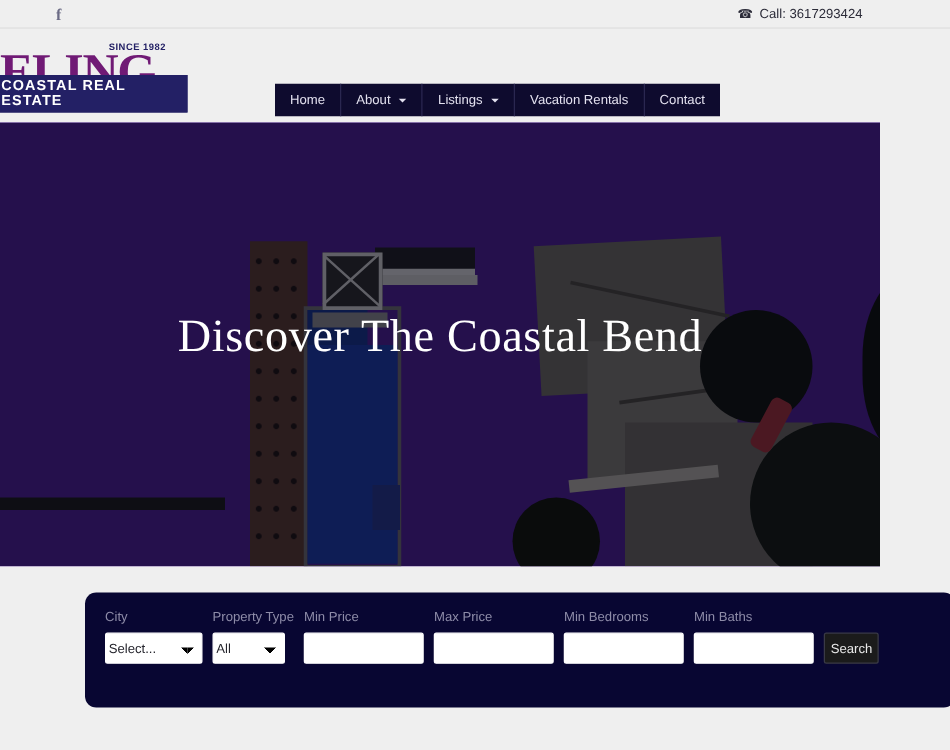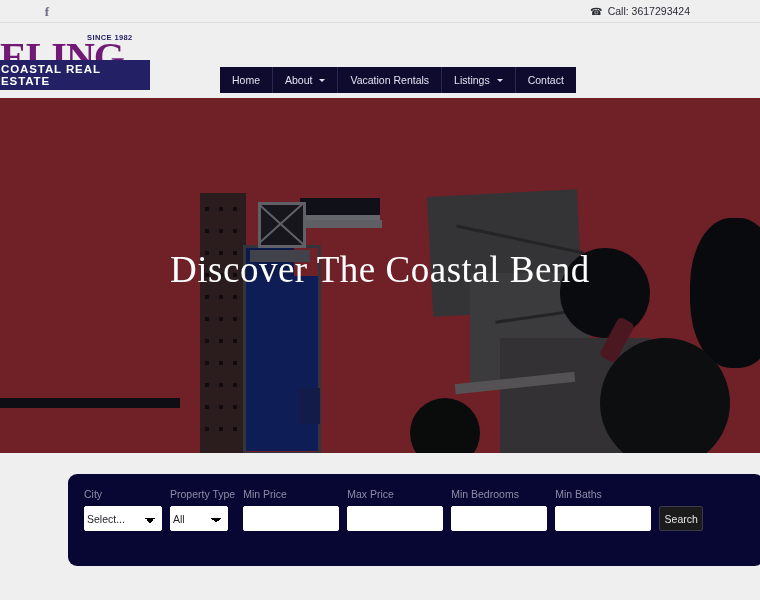--- a/index.html
+++ b/index.html
@@ -83,22 +83,22 @@
   .caret {
     width: 0; height: 0;
     border-left: 3px solid transparent;
     border-right: 3px solid transparent;
     border-top: 3.5px solid #e3e1ef;
     display: inline-block;
   }
 
   
   .hero {
-    position: relative; width: 760px; height: 355px;
-    overflow: hidden; background: #ef4444;
+    position: relative; width: 704px; height: 355px;
+    overflow: hidden; background: #4c1d95;
   }
   .hero-img { position: absolute; inset: 0; }
   .hero-overlay {
     position: absolute; inset: 0;
     background: rgba(6,5,16,0.55);
   }
   .hero-title {
     position: absolute; left: 0; right: 0; top: 150px;
     text-align: center;
     font-family: "Liberation Serif", serif;
@@ -198,25 +198,25 @@
 
   <nav class="nav">
     <div class="nav-item">
       <span>Home</span>
     </div>
     <div class="nav-item">
       <span>About</span>
       <span class="caret"></span>
     </div>
     <div class="nav-item">
-      <span>Vacation Rentals</span>
-    </div>
-    <div class="nav-item">
       <span>Listings</span>
       <span class="caret"></span>
+    </div>
+    <div class="nav-item">
+      <span>Vacation Rentals</span>
     </div>
     <div class="nav-item">
       <span>Contact</span>
     </div>
   </nav>
 </div>
 
 <div class="hero">
   <div class="hero-img">
     <div class="p house-r1"></div>

